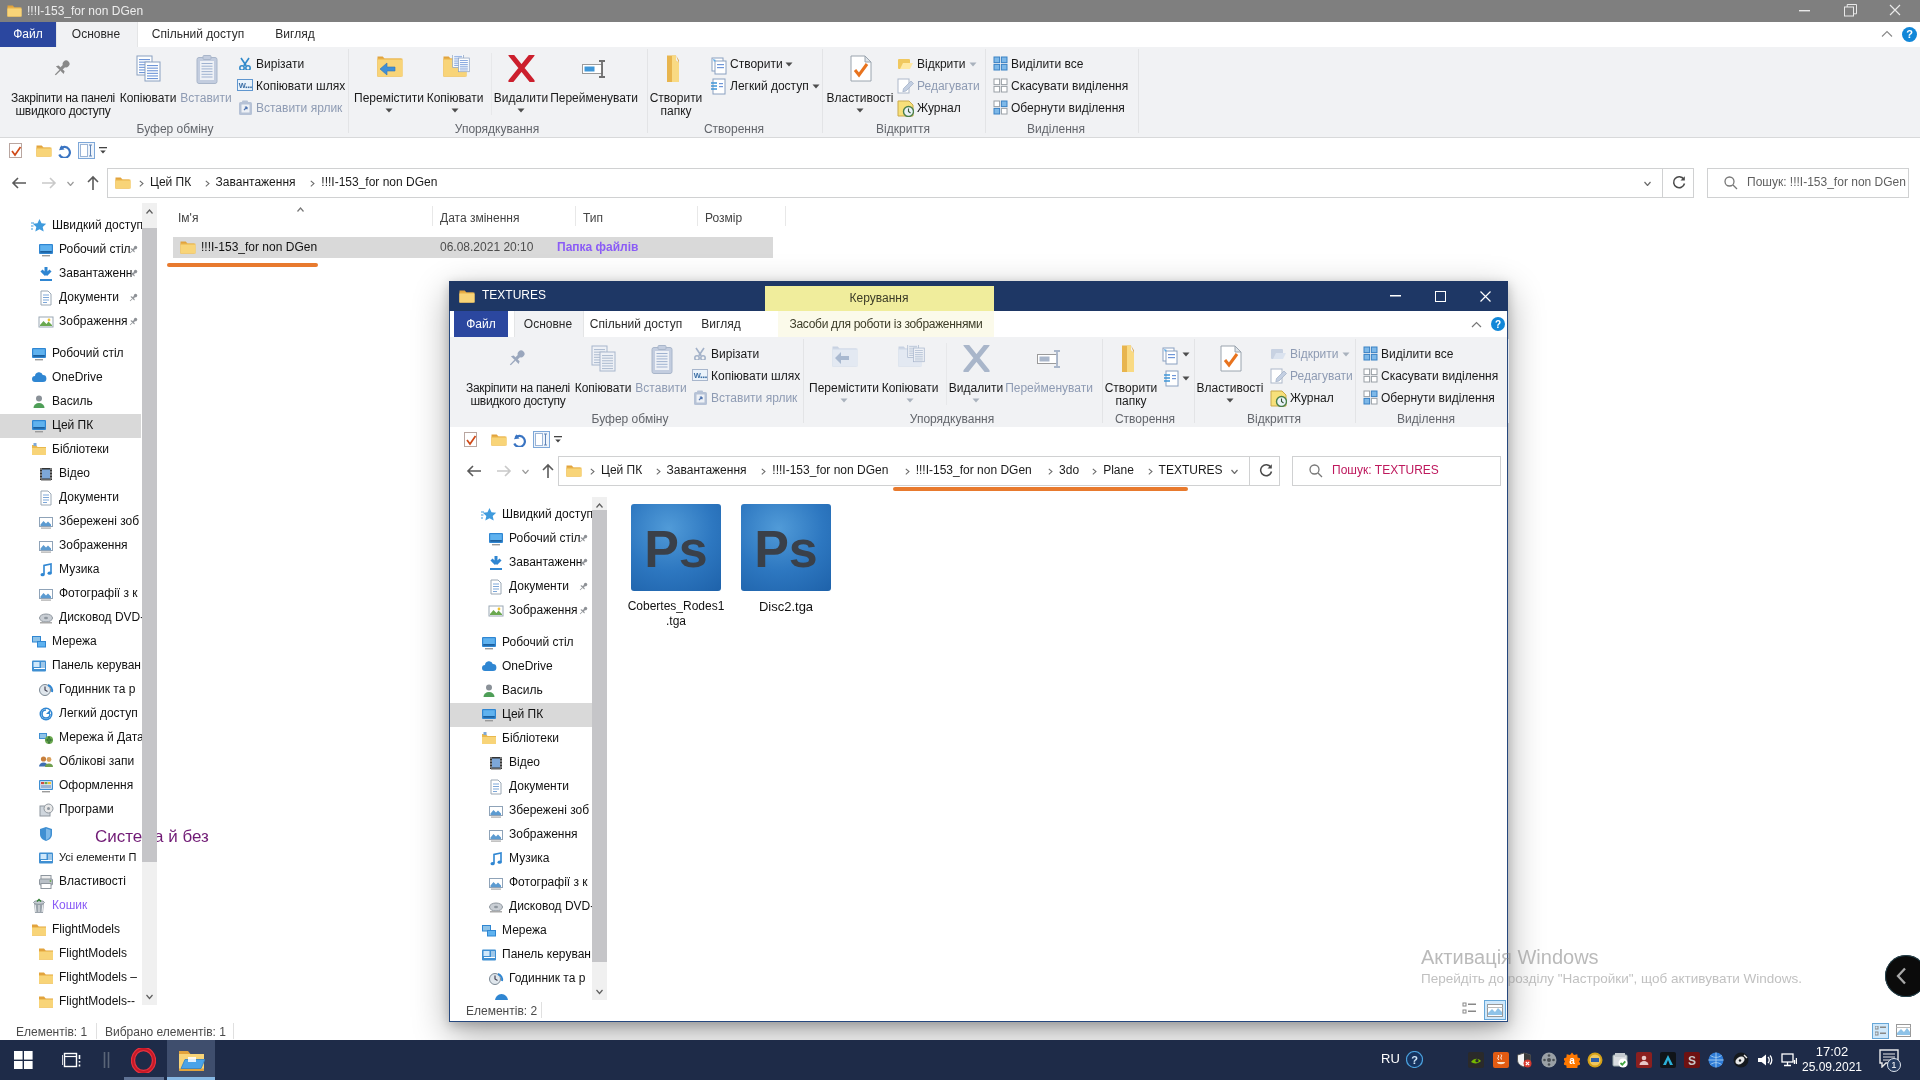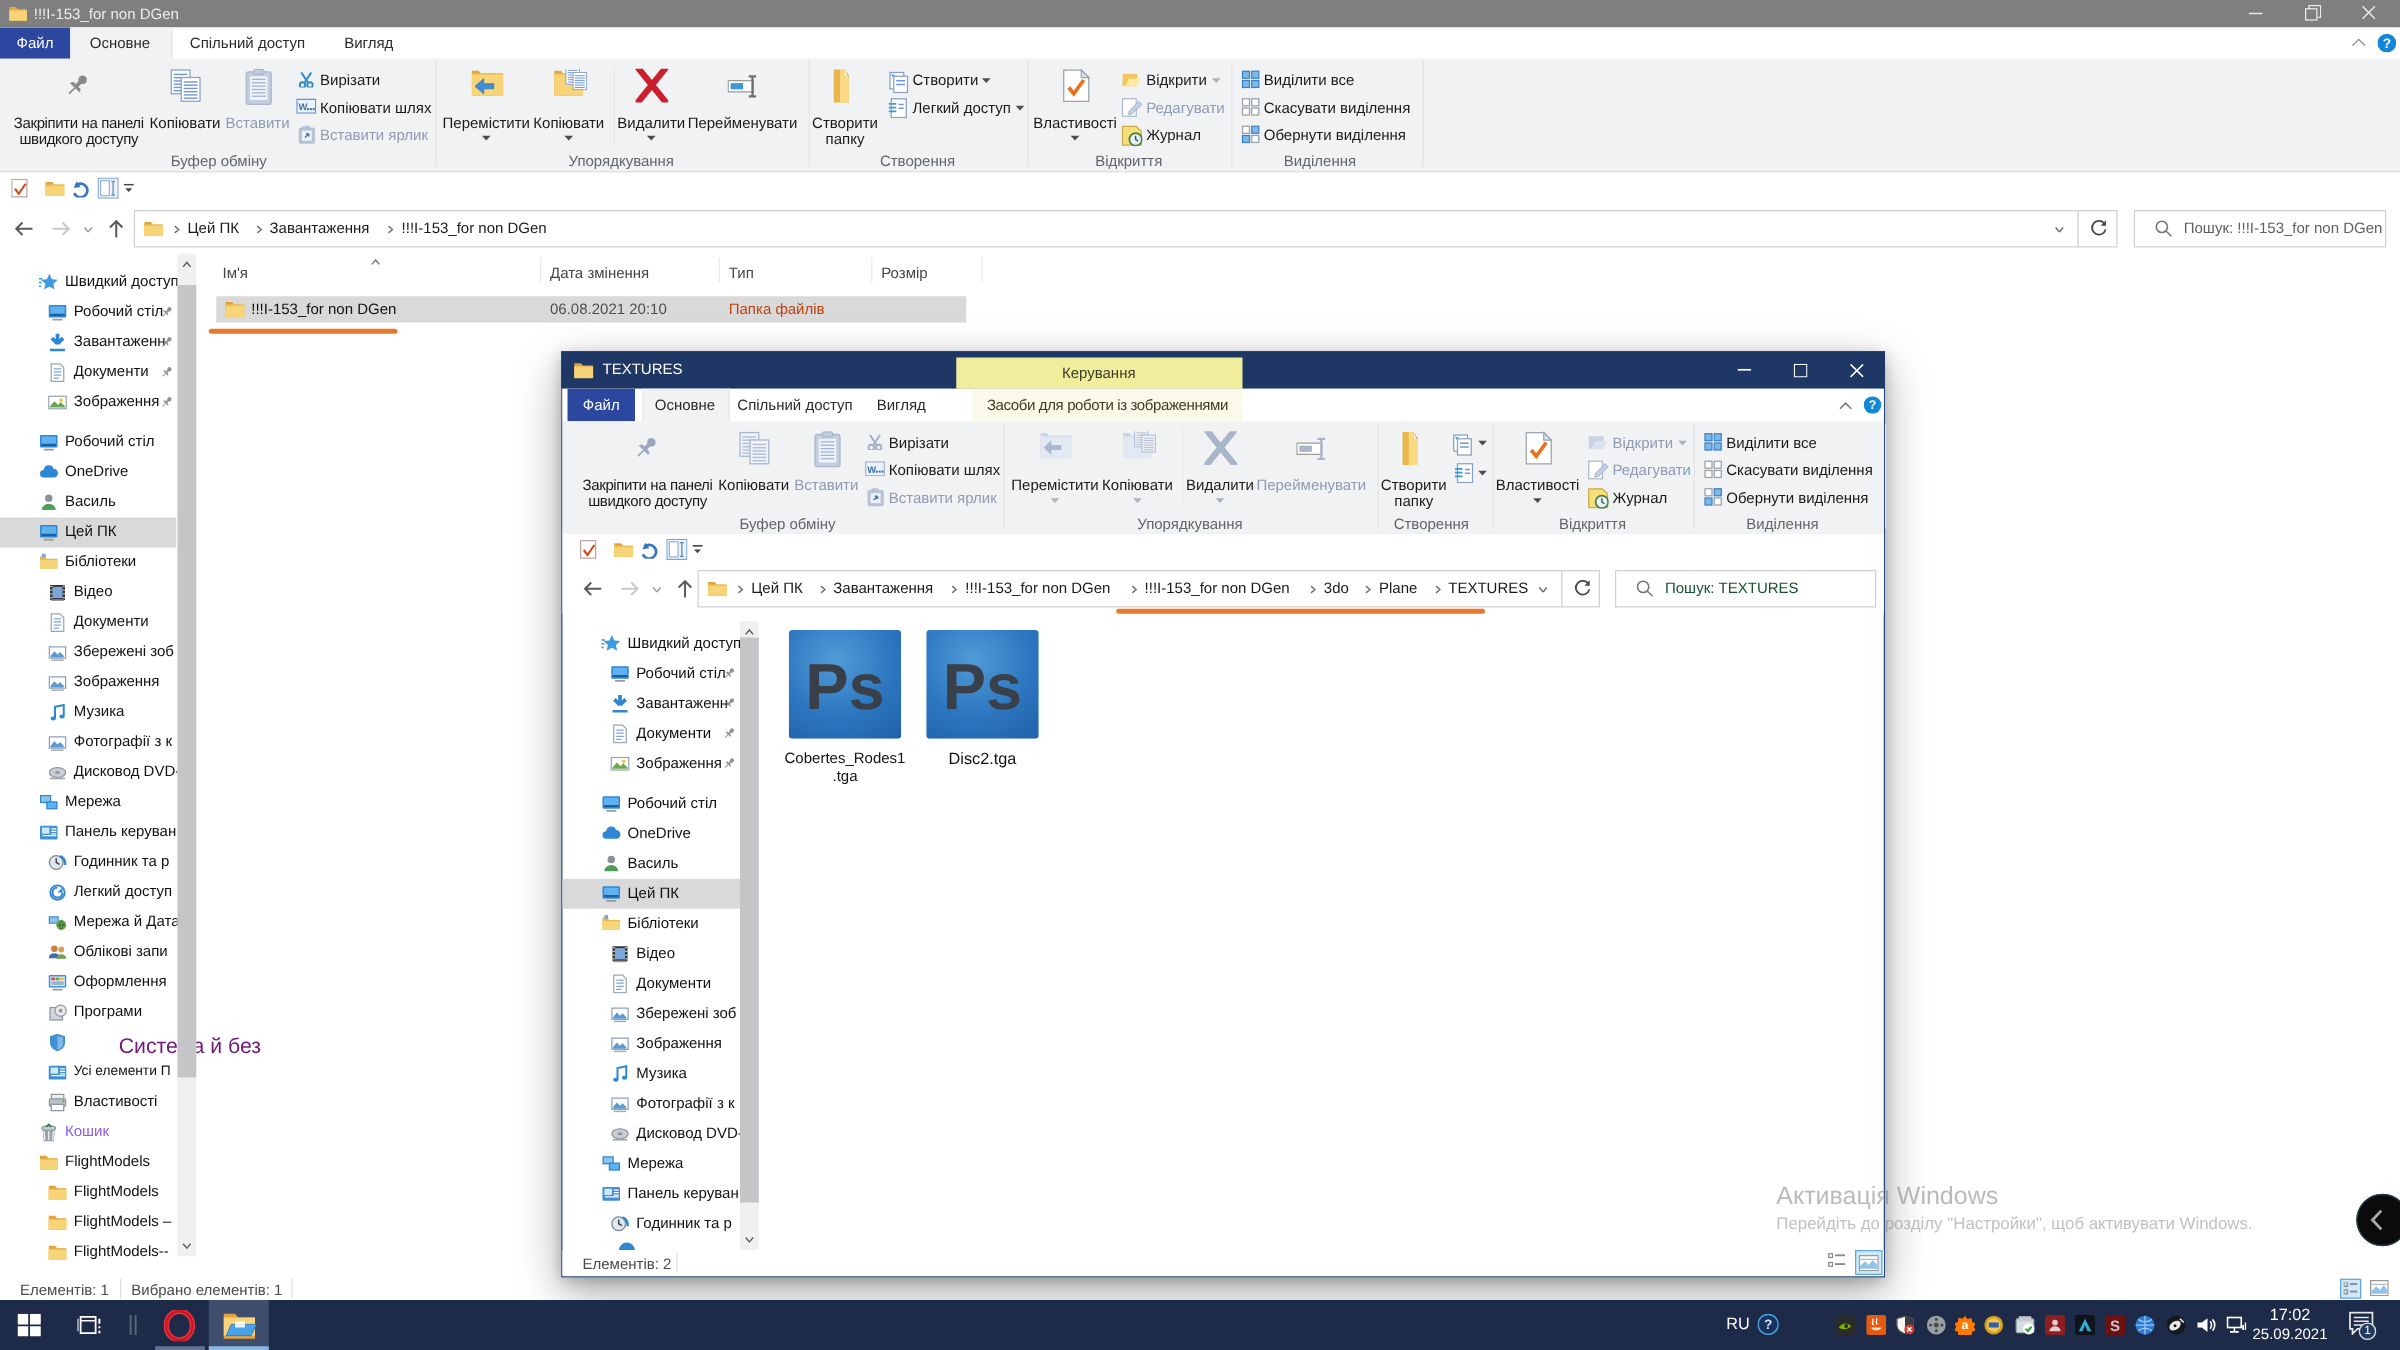--- a/index.html
+++ b/index.html
@@ -561,21 +561,21 @@
 <div class="abs" style="left:697px;top:206px;width:1px;height:20px;background:#e8e8e8;"></div>
 <div class="abs" style="left:785px;top:206px;width:1px;height:20px;background:#e8e8e8;"></div>
 <div class="abs" style="left:173px;top:237px;width:600px;height:21px;background:#d9d9d9;"></div>
 <svg class="abs" style="left:180px;top:240px;" width="16" height="14" viewBox="0 0 16 14">
     <path d="M0.5 1.5 h5.2 l1.8 2 h7 v10 H0.5z" fill="#e2a33d"></path>
     <rect x="0.5" y="3.6" width="15" height="9.8" fill="#efc05a"></rect>
     <rect x="0.5" y="4.8" width="15" height="8.7" fill="#f8d478"></rect>
   </svg>
 <div class="t" style="left:201px;top:241px;font-size:12px;color:#111;">!!!I-153_for non DGen</div>
 <div class="t" style="left:440px;top:241px;font-size:12px;color:#4d4d4d;">06.08.2021 20:10</div>
-<div class="t" style="left:583px;top:241px;font-size:12px;color:#c2410c;">Папка файлів</div>
+<div class="t" style="left:557px;top:241px;font-size:12px;color:#8b5cf6;font-weight:bold;">Папка файлів</div>
 <div class="abs" style="left:167px;top:263px;width:151px;height:4px;background:#e87a2e;border-radius:2px;"></div>
 <div class="abs" style="left:0px;top:1022px;width:1920px;height:18px;background:#fff;"></div>
 <div class="t" style="left:16px;top:1026px;font-size:12px;color:#4a4a4a;">Елементів: 1</div>
 <div class="abs" style="left:96px;top:1023px;width:1px;height:16px;background:#e0e0e0;"></div>
 <div class="t" style="left:105px;top:1026px;font-size:12px;color:#4a4a4a;">Вибрано елементів: 1</div>
 <div class="abs" style="left:233px;top:1023px;width:1px;height:16px;background:#e0e0e0;"></div>
 <div class="abs" style="left:1872px;top:1023px;width:17px;height:16px;background:#cfe8fb;border:1px solid #66a7d8;box-sizing:border-box;"></div>
 <svg class="abs" style="left:1875px;top:1026px;" width="11" height="10" viewBox="0 0 11 10">
     <rect x="0" y="0" width="3" height="3" fill="none" stroke="#888"></rect>
     <rect x="0" y="6" width="3" height="3" fill="none" stroke="#888"></rect>
@@ -896,21 +896,21 @@
 <div class="abs" style="left:1249px;top:456px;width:31px;height:30px;background:#fff;border:1px solid #d0d1d2;box-sizing:border-box;"></div>
 <svg class="abs" style="left:1257.5px;top:463px;" width="15" height="15" viewBox="0 0 15 15">
     <path d="M12.8 4.2 A5.5 5.5 0 1 0 13.5 8.5" fill="none" stroke="#4a4a4a" stroke-width="1.5"></path>
     <path d="M13.8 1.2 v4.3 h-4.3z" fill="#4a4a4a"></path>
   </svg>
 <div class="abs" style="left:1292px;top:456px;width:209px;height:30px;background:#fff;border:1px solid #d0d1d2;box-sizing:border-box;"></div>
 <svg class="abs" style="left:1309px;top:464px;" width="14" height="14" viewBox="0 0 14 14">
     <circle cx="5.5" cy="5.5" r="4.5" fill="none" stroke="#777" stroke-width="1.3"></circle>
     <path d="M9 9 l4 4" stroke="#777" stroke-width="1.3"></path>
   </svg>
-<div class="t" style="left:1332px;top:464px;font-size:12px;color:#14532d;">Пошук: TEXTURES</div>
+<div class="t" style="left:1332px;top:464px;font-size:12px;color:#be185d;">Пошук: TEXTURES</div>
 <div class="abs" style="left:893px;top:487px;width:295px;height:4px;background:#e87a2e;border-radius:2px;"></div>
 <svg class="abs" style="left:481px;top:507px;" width="16" height="16" viewBox="0 0 16 16">
     <path d="M8.5 1 l2 4.3 4.7 0.5 -3.5 3.2 1 4.6 -4.2-2.4 -4.2 2.4 1-4.6 -3.5-3.2 4.7-0.5z" fill="#3f9bdd"></path>
     <path d="M0 5 h3 M0 8 h2.5 M0 11 h2" stroke="#3f9bdd" stroke-width="1.2"></path>
   </svg>
 <div class="t" style="left:502px;top:508px;font-size:12px;color:#111;">Швидкий доступ</div>
 <svg class="abs" style="left:488px;top:531px;" width="16" height="16" viewBox="0 0 16 16">
     <rect x="1" y="2" width="14" height="10" rx="1" fill="#2f86d2"></rect>
     <rect x="2.2" y="3.2" width="11.6" height="7.6" fill="#5fb2ef"></rect>
     <rect x="2.2" y="9" width="11.6" height="1.8" fill="#1b5f9e"></rect>

